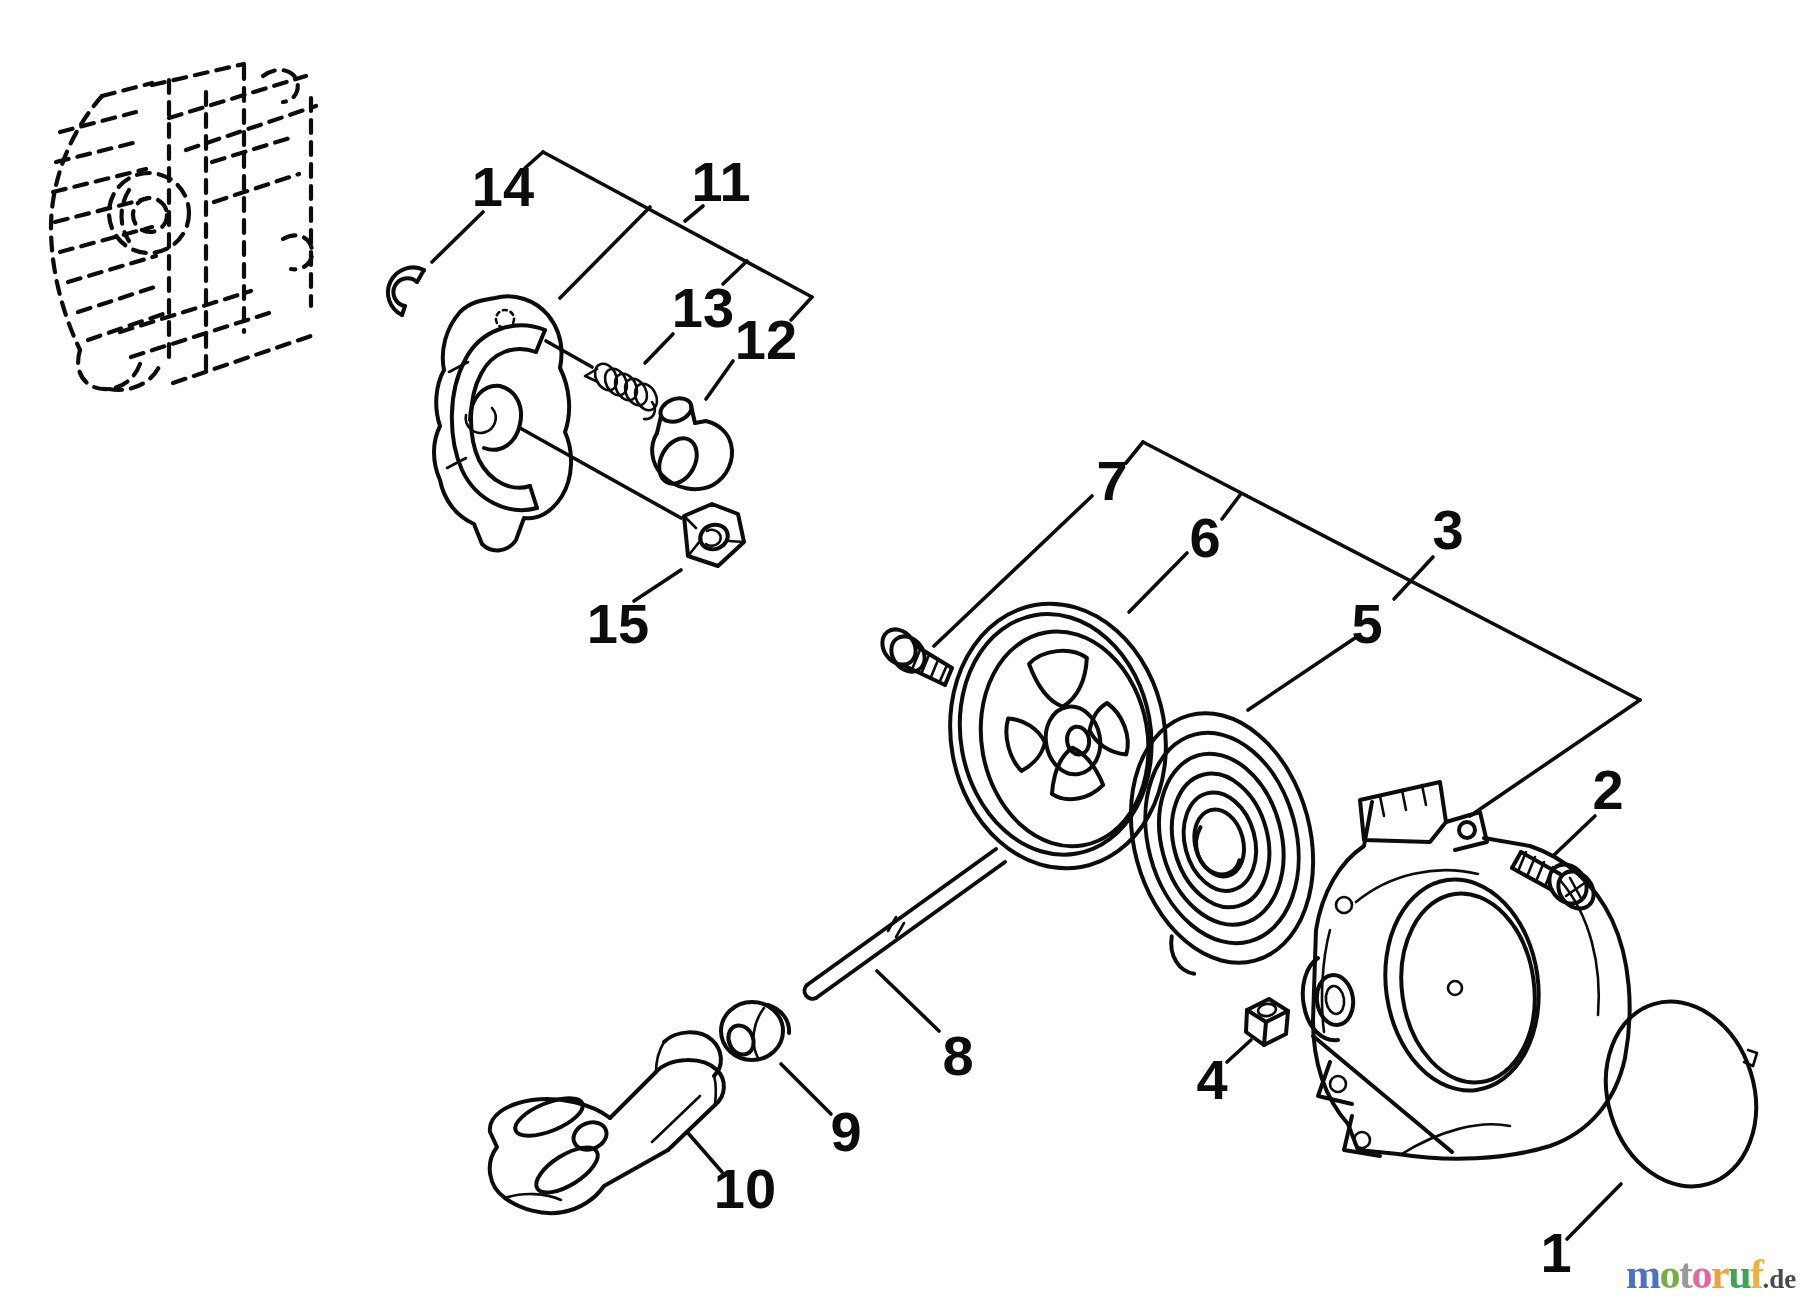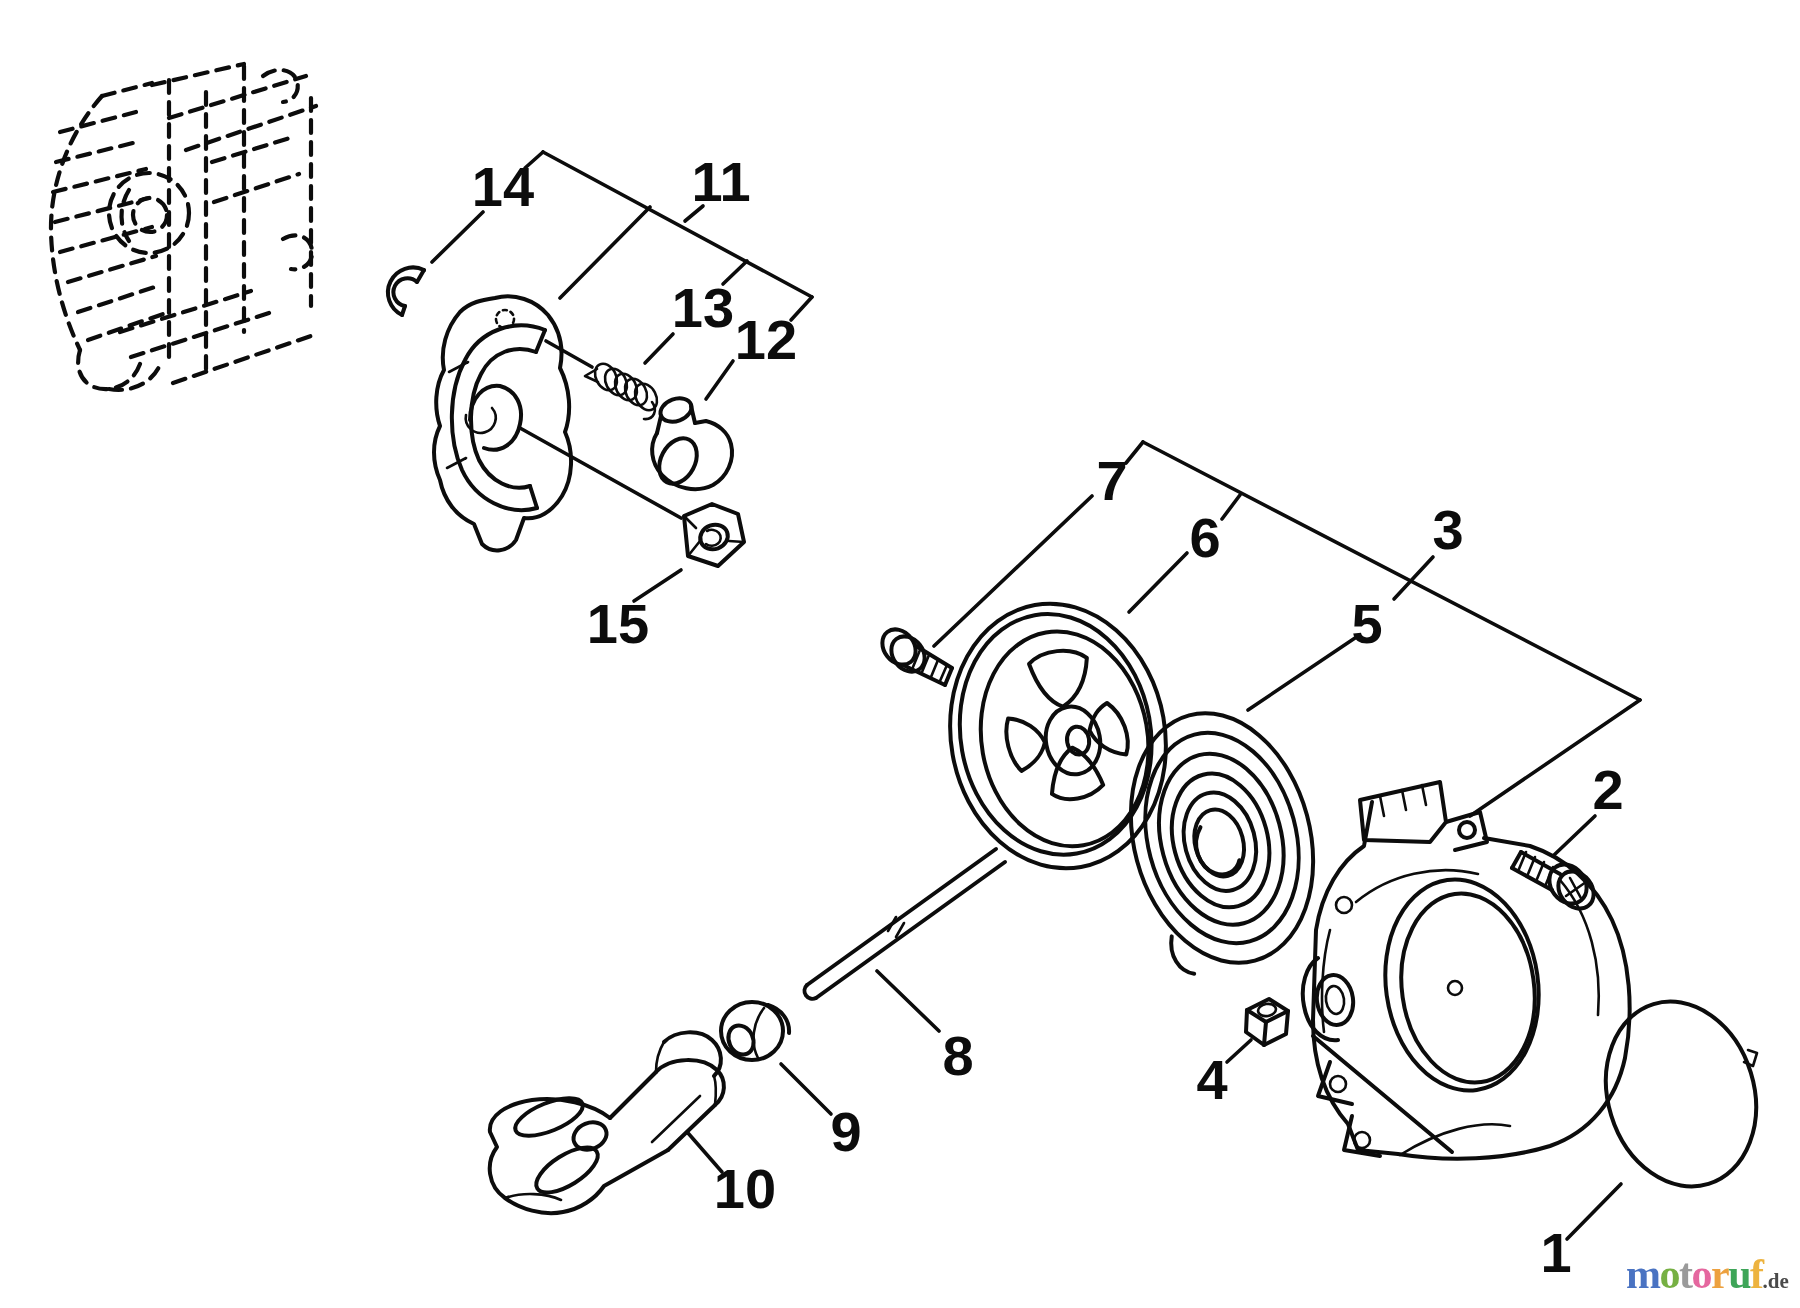--- a/index.html
+++ b/index.html
@@ -14,21 +14,21 @@
   .leader{stroke-width:3.6;}
   text.callout{
     font-family:"Liberation Sans",sans-serif;font-weight:bold;font-size:56px;
     fill:#0c0c0c;text-anchor:middle;stroke:none;
   }
   #watermark{
     position:absolute;left:1626px;top:1248px;width:174px;height:56px;
     font-family:"Liberation Serif",serif;font-weight:bold;font-size:42px;
     letter-spacing:-1.5px;white-space:nowrap;line-height:52px;
   }
-  #watermark .suffix{font-size:21px;letter-spacing:0;margin-top:23px;}
+  #watermark .suffix{font-size:27px;letter-spacing:0;margin-top:23px;}
 </style>
 </head>
 <body>
 
 <svg width="1800" height="1308" viewBox="0 0 1800 1308" xmlns="http://www.w3.org/2000/svg">
 
   <g class="ink ghost" stroke-dasharray="13 9">
     <path d="M60,132 L136,112"></path>
       <path d="M56,162 L141,141"></path>
       <path d="M53,192 L146,169"></path>

